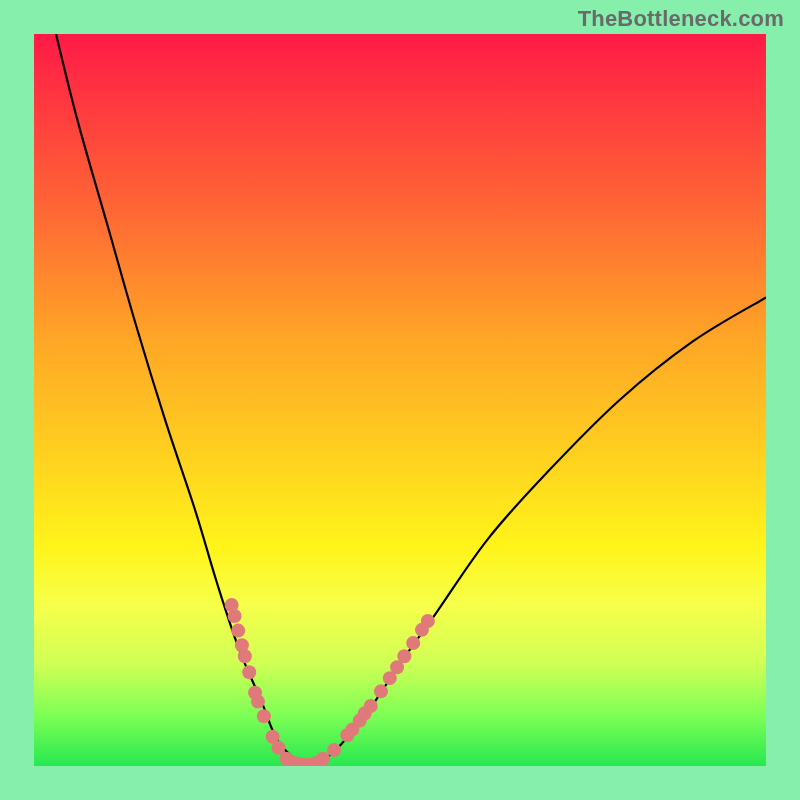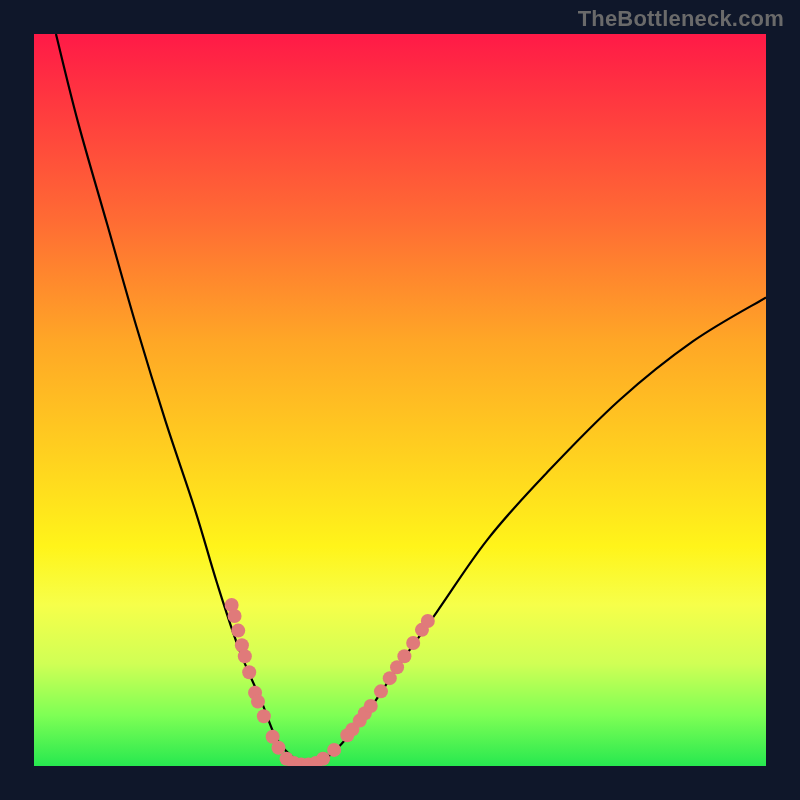--- a/index.html
+++ b/index.html
@@ -8,21 +8,21 @@
     width: 800px;
     height: 800px;
     background: #000;
     font-family: Arial, Helvetica, sans-serif;
     overflow: hidden;
   }
   .frame {
     position: absolute;
     left: 0; top: 0;
     width: 800px; height: 800px;
-    background: #0f172a;
+    background: #86efac;
   }
   .plot {
     position: absolute;
     left: 34px; top: 34px;
     width: 732px; height: 732px;
     
     background: linear-gradient(to bottom,
       #ff1a47 0%,
       #ff3a3f 10%,
       #ff6a34 25%,

